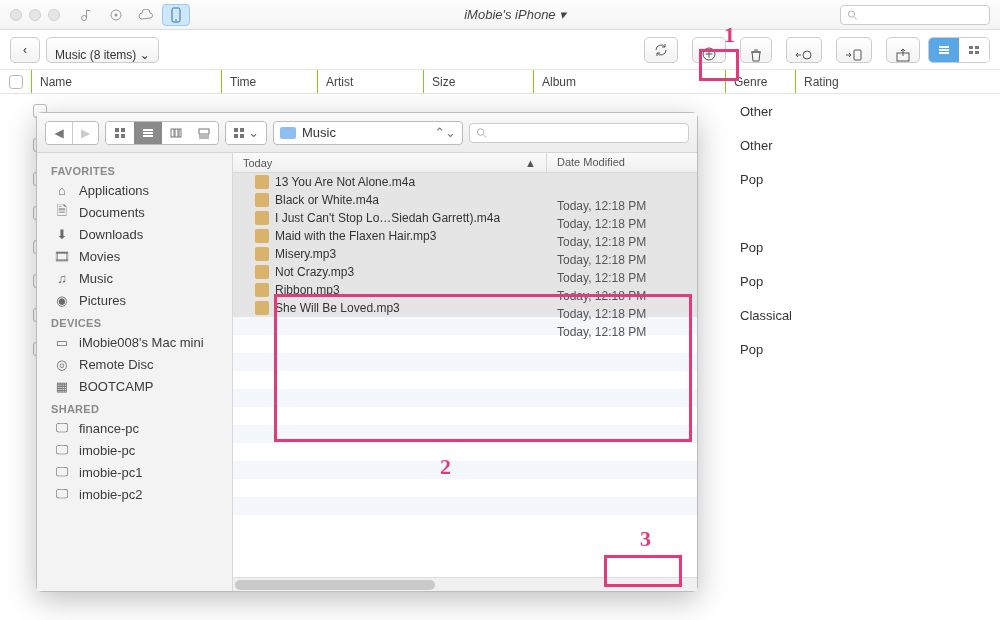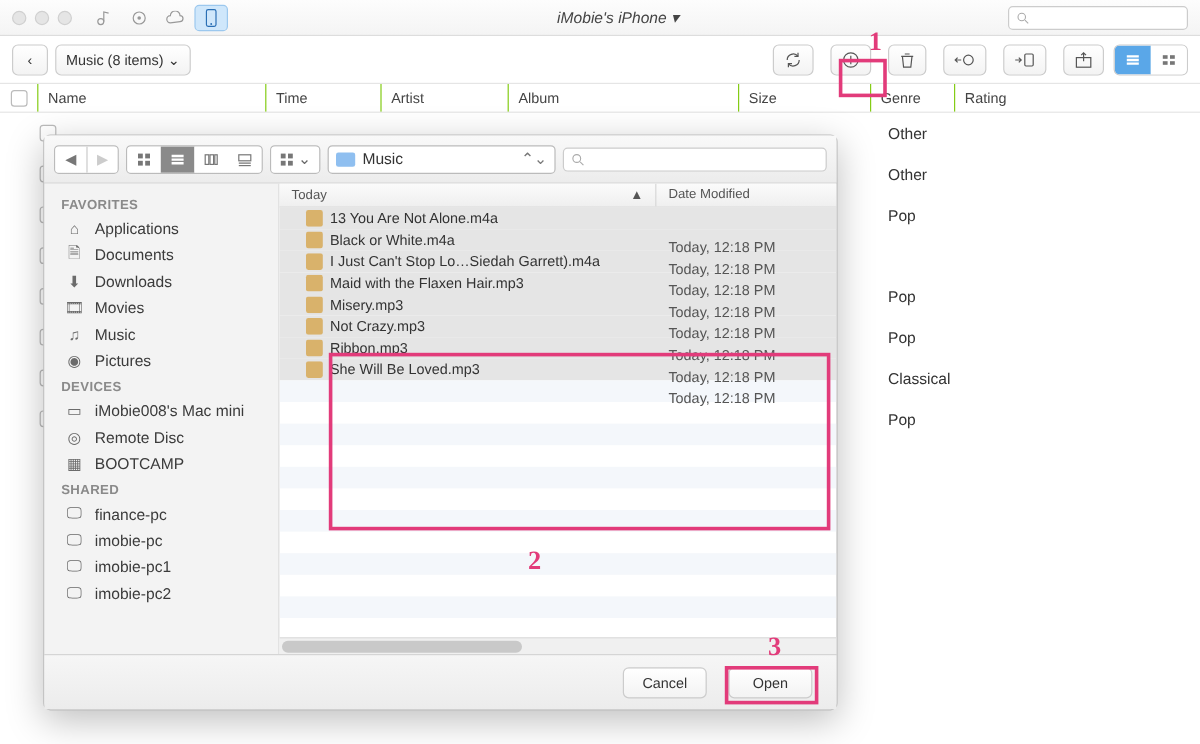--- a/index.html
+++ b/index.html
@@ -14,21 +14,21 @@
 .tb-icn.active { background: #cfe7fb; border-color: #9cc8ee; color: #2a6fb5; }
 .tb-title { flex: 1; text-align: center; color: #444; font-size: 13px; font-style: italic; }
 .tb-search { width: 150px; }
 .searchbox { display: flex; align-items: center; border: 1px solid #ccc; border-radius: 4px; height: 20px; padding: 0 6px; background: #fff; }
 .searchbox svg { margin-right: 4px; }
 .searchbox input { border: none; outline: none; width: 100%; font-size: 12px; background: transparent; }
 
 
 .toolbar { height: 40px; display: flex; align-items: center; padding: 0 10px; border-bottom: 1px solid #e5e5e5; }
 .btn { height: 26px; min-width: 30px; border: 1px solid #ccc; border-radius: 5px; background: linear-gradient(#fff,#f3f3f3); display: inline-flex; align-items: center; justify-content: center; padding: 0 8px; font-size: 12px; color: #333; }
-.btn + .btn { margin-left: 6px; }
+.btn + .btn { margin-left: 6px; align-items: flex-end; }
 .crumb { margin-left: 8px; }
 .spacer { flex: 1; }
 .tb-right { display: flex; gap: 8px; align-items: center; }
 .seg { display: flex; border: 1px solid #ccc; border-radius: 5px; overflow: hidden; height: 26px; }
 .seg .segbtn { width: 30px; display: flex; align-items: center; justify-content: center; background: #fff; color: #555; }
 .seg .segbtn.active { background: #5aa7e8; color: #fff; }
 
 
 .annot { position: absolute; color: #e23b7a; font-family: "Comic Sans MS", cursive; font-size: 22px; font-weight: bold; pointer-events: none; z-index: 50; }
 .annot-box { position: absolute; border: 3px solid #e23b7a; pointer-events: none; z-index: 40; }
@@ -197,22 +197,22 @@
 <div class="annot-box" style="left:699px; top:49px; width:40px; height:32px;"></div>
 <div class="annot" style="left:724px; top:22px;">1</div>
 
 <div class="tablehead">
   <div class="th checkcol">
       <div class="chk"></div>
     </div>
   <div class="th" style="width:190px">Name</div>
   <div class="th" style="width:96px">Time</div>
   <div class="th" style="width:106px">Artist</div>
+  <div class="th" style="width:110px">Size</div>
   <div class="th" style="width:192px">Album</div>
-  <div class="th" style="width:110px">Size</div>
   <div class="th" style="width:70px">Genre</div>
   <div class="th" style="flex:1;border-right:none">Rating</div>
 </div>
 
 <div class="bgrows">
   <div class="bgrow">
       <div class="chkcell">
         <div class="chk"></div>
       </div>
       <span class="genre">Other</span>
@@ -460,23 +460,19 @@
         <div class="fp-row fp-stripe"></div>
         <div class="fp-row fp-stripe"></div>
         <div class="fp-row fp-stripe"></div>
       </div>
       <div class="fp-scroll">
           <div class="thumb"></div>
         </div>
     </div>
   </div>
 
-  <div class="dlg-foot">
-    <div class="btn">Cancel</div>
-    <div class="btn">Open</div>
-  </div>
 </div>
 
 <div class="annot-box" style="left:274px; top:294px; width:418px; height:148px;"></div>
 <div class="annot" style="left:440px; top:454px;">2</div>
 
 <div class="annot-box" style="left:604px; top:555px; width:78px; height:32px;"></div>
 <div class="annot" style="left:640px; top:526px;">3</div>
 
 </body></html>

